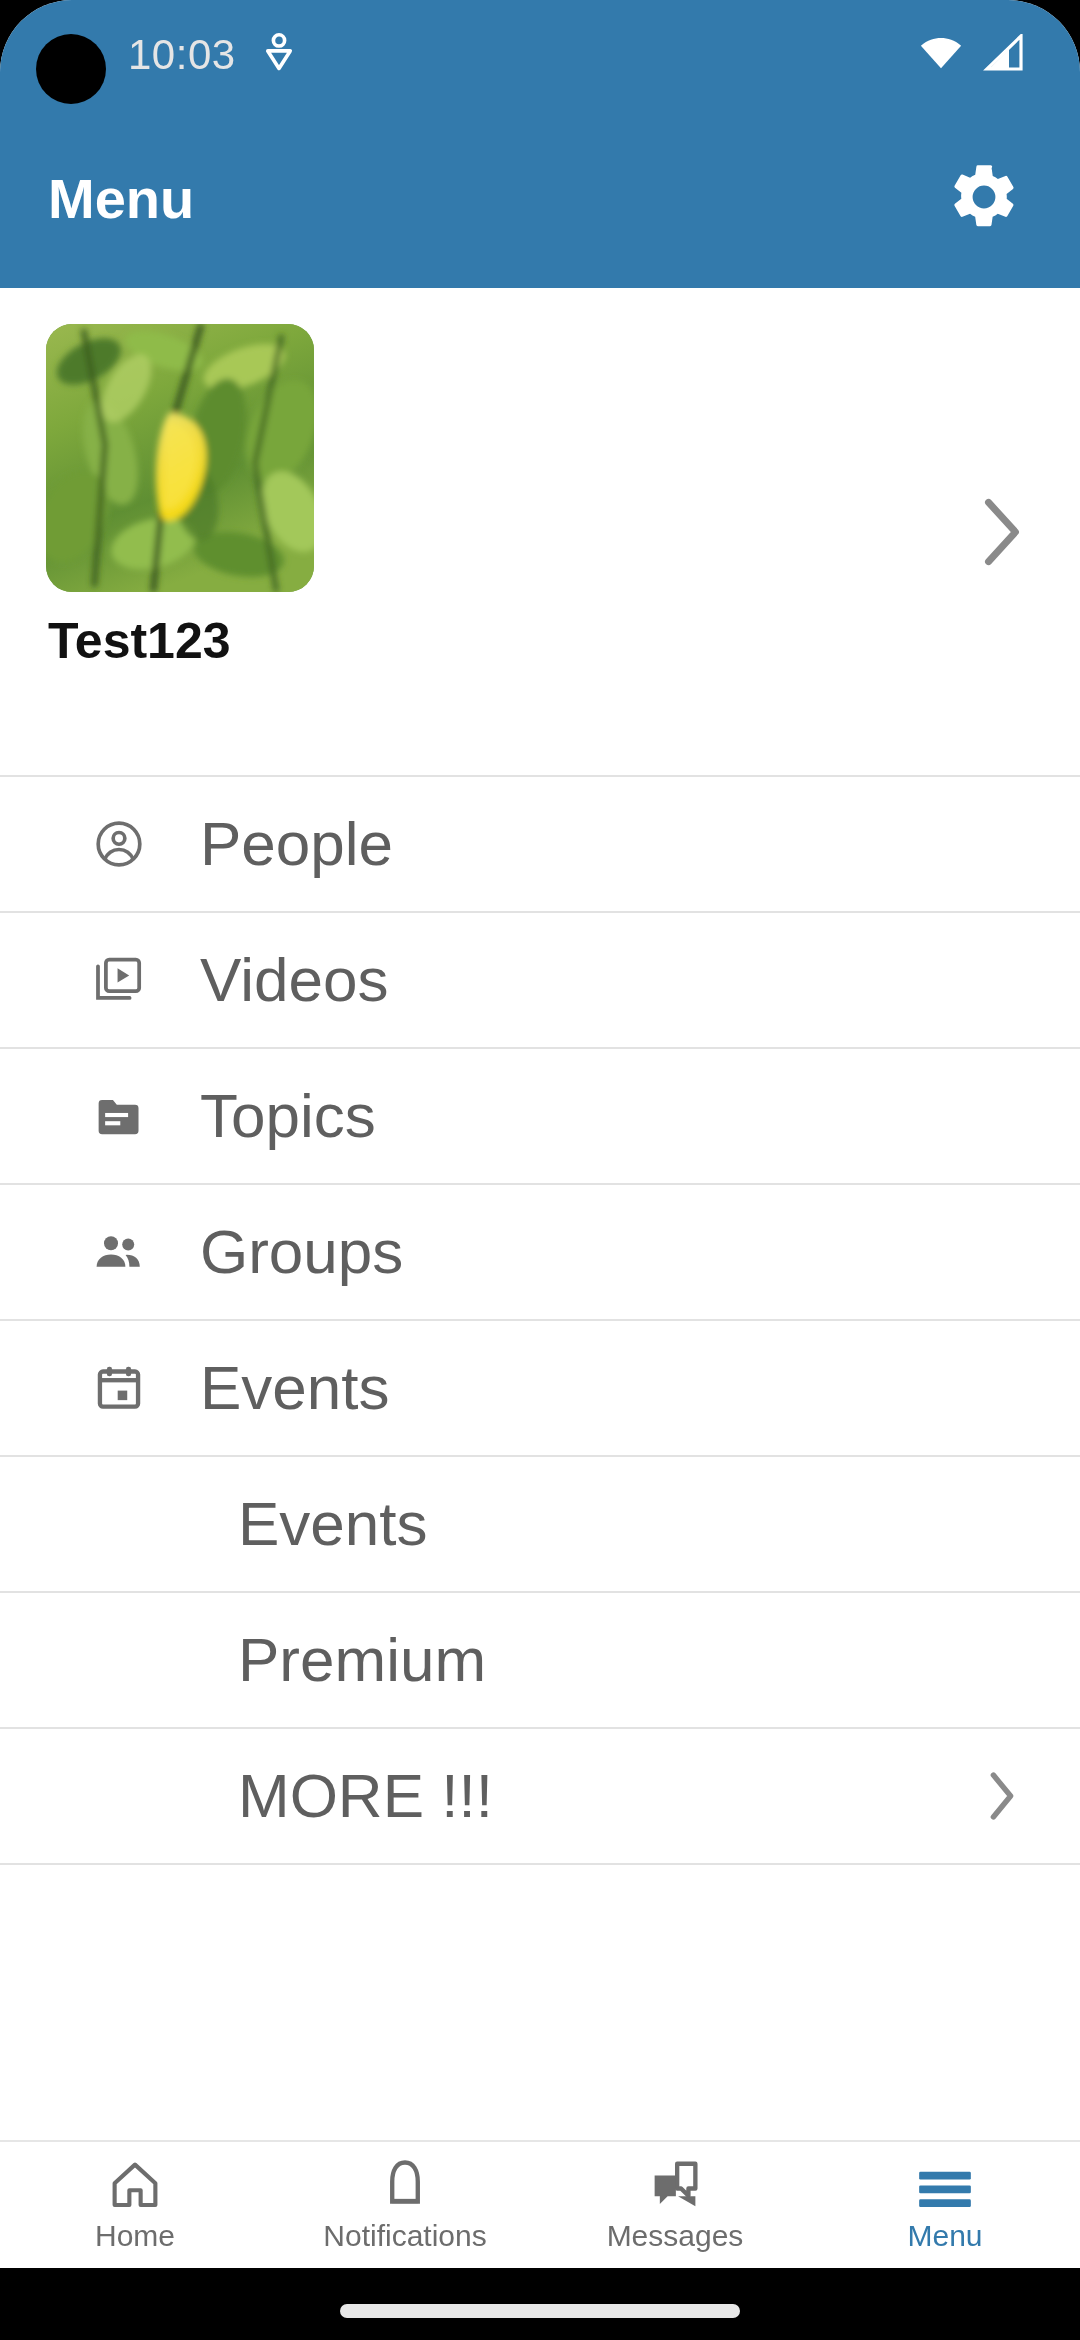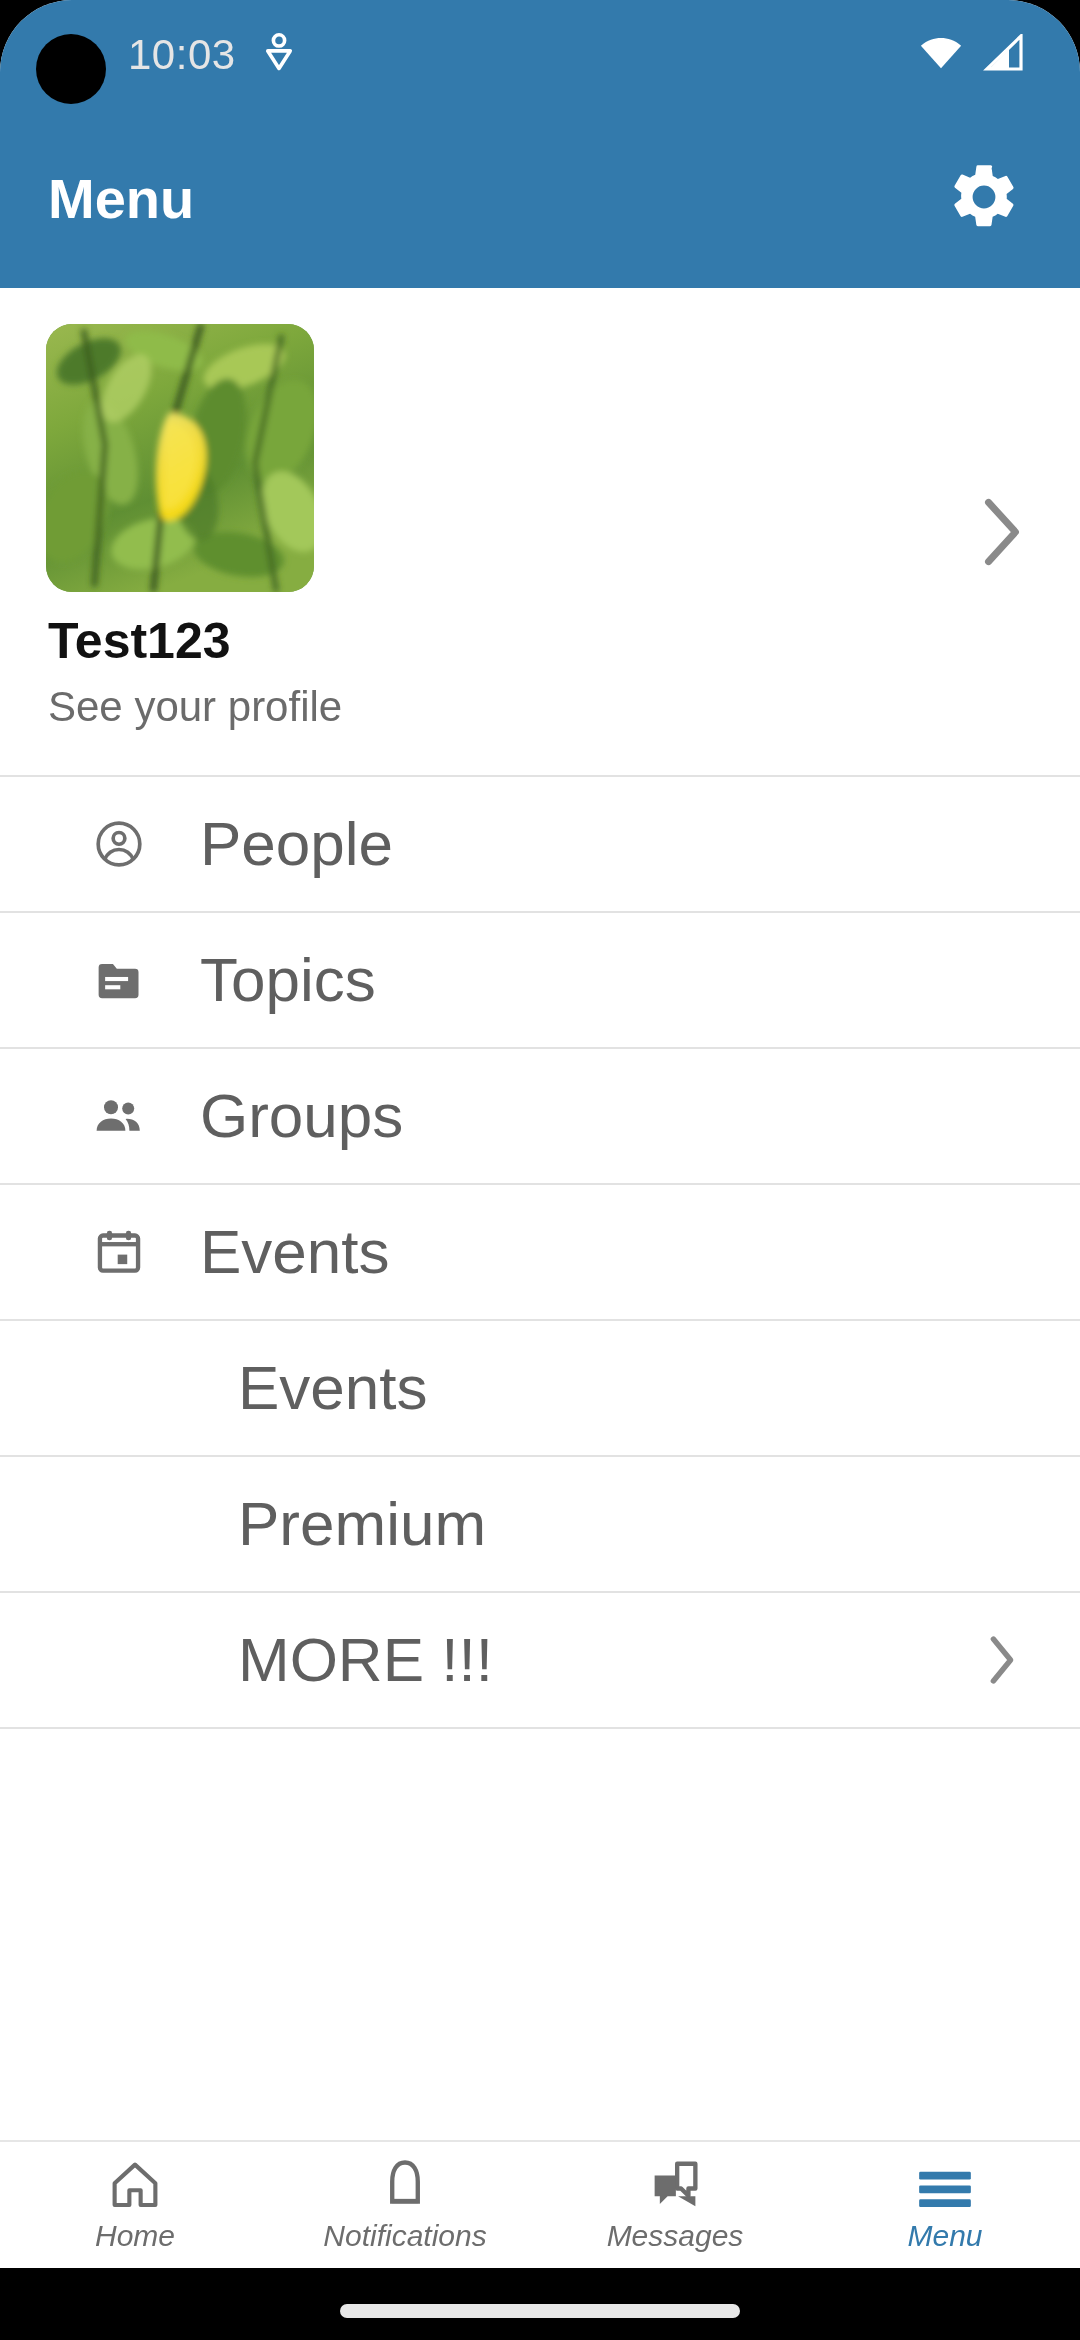--- a/index.html
+++ b/index.html
@@ -184,21 +184,20 @@
 
   
   #bottom-nav {
     position: absolute;
     left: 0; top: 2140px;
     width: 1080px;
     height: 128px;
     background: #ffffff;
     border-top: 2px solid #e6e6e6;
     display: flex;
-    font-style: italic;
   }
   .nav-item {
     flex: 1;
     display: flex;
     flex-direction: column;
     align-items: center;
     justify-content: center;
     gap: 10px;
     cursor: pointer;
   }
@@ -300,39 +299,48 @@
             <ellipse cx="56" cy="66" rx="8" ry="15" fill="#4d7a26" transform="rotate(-10 56 66)" opacity="0.7"></ellipse>
             <path d="M14 2 L22 45 L18 98" stroke="#3b5c1f" stroke-width="2" fill="none"></path>
             <path d="M58 0 L48 34 L44 60 L40 100" stroke="#35521c" stroke-width="2.2" fill="none"></path>
             <path d="M88 4 L78 52 L86 100" stroke="#3d6220" stroke-width="1.8" fill="none"></path>
             <path d="M46 33 C60 34 62 48 58 60 C54 72 46 76 43 72 C40 64 40 42 46 33 Z" fill="url(#leafG)"></path>
             <path d="M45 36 C56 38 58 48 55 58 C52 67 46 71 44 68 Z" fill="#fbe74e" opacity="0.55"></path>
           </g>
         </svg>
       </div>
       <div class="profile-name">Test123</div>
-      <div class="profile-sub">See your profile</div>
       <div class="profile-chevron">
         <svg width="44" height="70" viewBox="0 0 16 26">
           <path d="M3 2 L13 13 L3 24" fill="none" stroke="#8a8a8a" stroke-width="2.6" stroke-linecap="round" stroke-linejoin="round"></path>
         </svg>
       </div>
     </div>
     <div class="divider" style="top:775px;"></div>
 
     <div id="menu-list">
         <div class="menu-row">
           <span class="ico">
             <svg width="52" height="52" viewBox="0 0 24 24">
               <circle cx="12" cy="12" r="9.6" fill="none" stroke="#6e6e6e" stroke-width="1.7"></circle>
               <circle cx="12" cy="9.4" r="2.7" fill="none" stroke="#6e6e6e" stroke-width="1.7"></circle>
               <path d="M5.4 19.2a7 7 0 0 1 13.2 0" fill="none" stroke="#6e6e6e" stroke-width="1.7"></path>
             </svg>
           </span>
           <span class="lbl">People</span>
+        </div>
+        <div class="menu-row">
+          <span class="ico">
+            <svg width="54" height="52" viewBox="0 0 25 24">
+              <path d="M2.4 5.4v15.2h15.2" fill="none" stroke="#6e6e6e" stroke-width="1.8" stroke-linecap="round"></path>
+              <rect x="6.2" y="2.2" width="16" height="15.2" rx="1.6" fill="none" stroke="#6e6e6e" stroke-width="1.8"></rect>
+              <path d="M11.8 6.4 L17.4 9.8 L11.8 13.2 Z" fill="#6e6e6e"></path>
+            </svg>
+          </span>
+          <span class="lbl">Videos</span>
         </div>
         <div class="menu-row">
           <span class="ico">
             <svg width="54" height="52" viewBox="0 0 24 24">
               <path d="M2.6 6.2a1.6 1.6 0 0 1 1.6-1.6h5l1.8 2.2h8.4a1.6 1.6 0 0 1 1.6 1.6v10.4a1.6 1.6 0 0 1-1.6 1.6H4.2a1.6 1.6 0 0 1-1.6-1.6z" fill="#6e6e6e"></path>
               <rect x="5.6" y="10.6" width="10.6" height="1.9" fill="#ffffff"></rect>
               <rect x="5.6" y="14.4" width="7" height="1.9" fill="#ffffff"></rect>
             </svg>
           </span>
           <span class="lbl">Topics</span>

